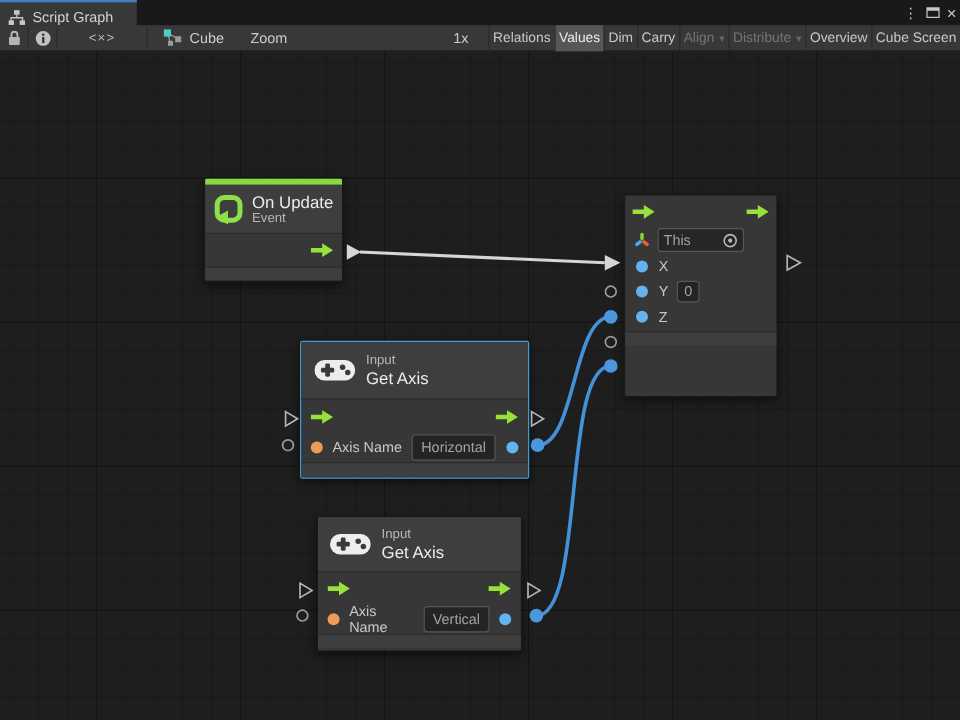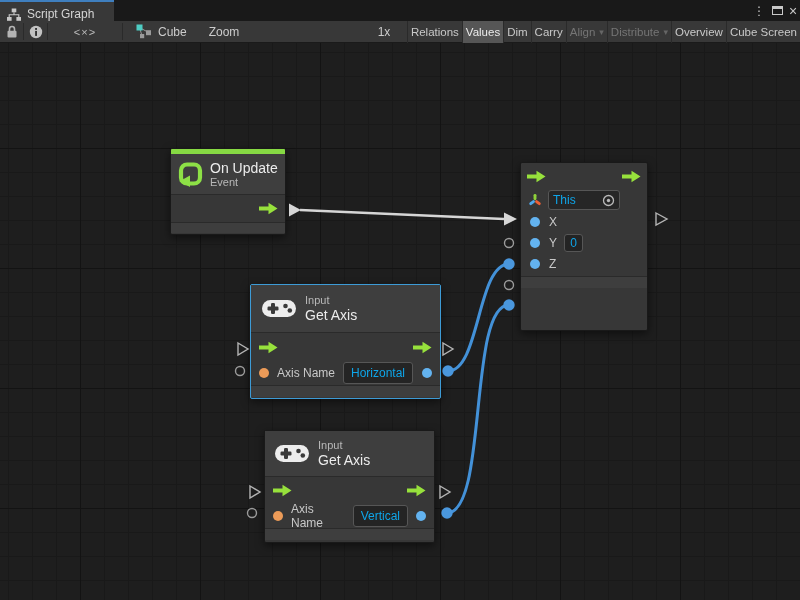--- a/index.html
+++ b/index.html
@@ -51,21 +51,21 @@
   .node.selected { border:1px solid #3d9bd6; }
   .nheader { background:#3e3e3e; border-bottom:1px solid #2a2a2a; display:flex; align-items:center; }
   .nfooter { background:#3e3e3e; border-top:1px solid #2a2a2a; }
   .ncat { font-size:11px; color:#b8b8b8; line-height:13px; }
   .ntitle { font-size:14px; color:#ececec; line-height:16px; }
   .nrow { display:flex; align-items:center; }
   .port-dot { width:10px; height:10px; border-radius:50%; flex:0 0 auto; }
   .dot-blue { background:#63b3f0; }
   .dot-orange { background:#ec9b58; }
   .plabel { font-size:12px; color:#c8c8c8; }
-  .field { background:#242424; border:1px solid #565656; border-radius:3px; color:#0ea5e9;
+  .field { background:#242424; border:1px solid #565656; border-radius:3px; color:#a3a3a3;
     font-size:12px; display:flex; align-items:center; }
   .garrow { flex:0 0 auto; display:block; }
 
   
   .event-strip { height:5px; background:#86d943; border-radius:1px 1px 0 0; }
 
   svg.overlay { position:absolute; top:0; left:0; z-index:4; pointer-events:none; }
   .icon { flex:0 0 auto; }
 </style>
 </head>

